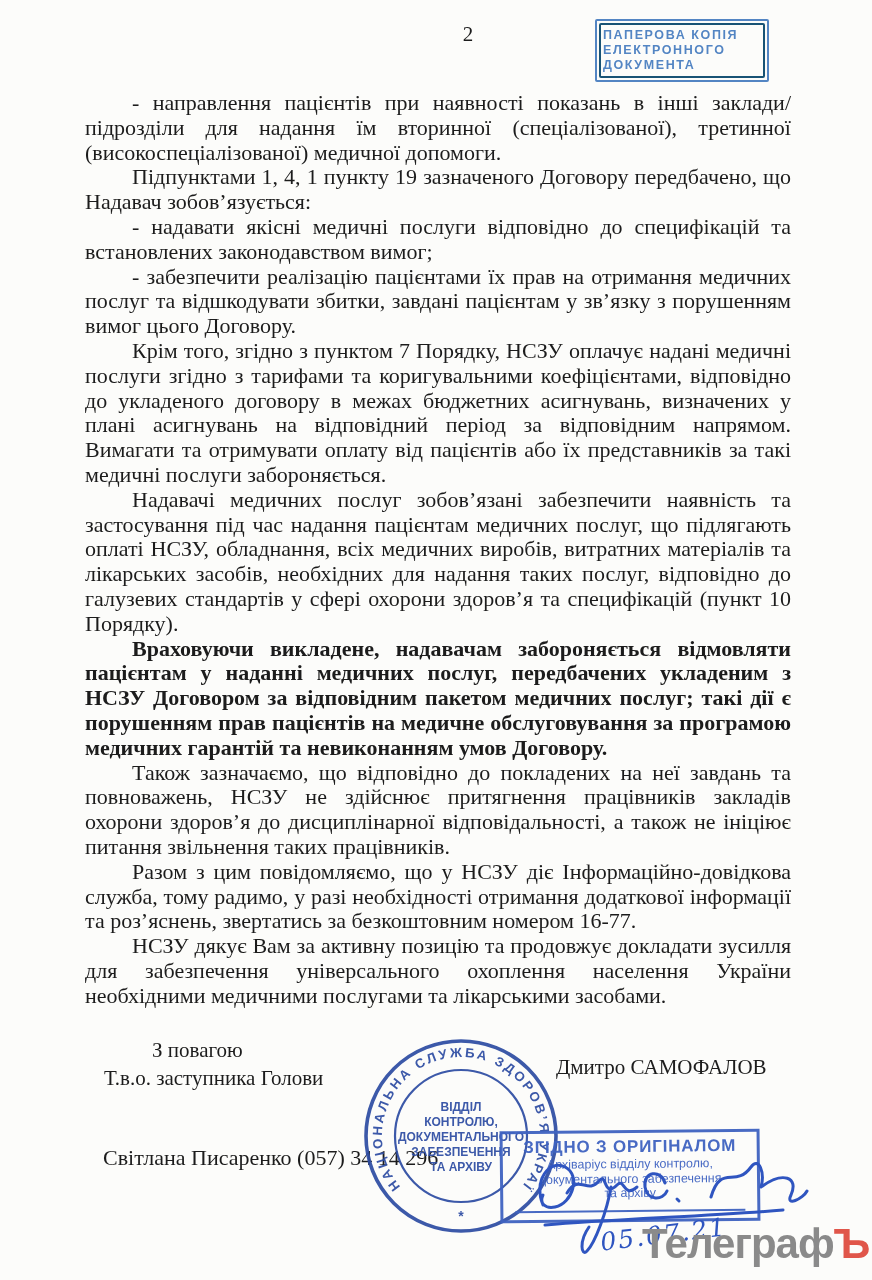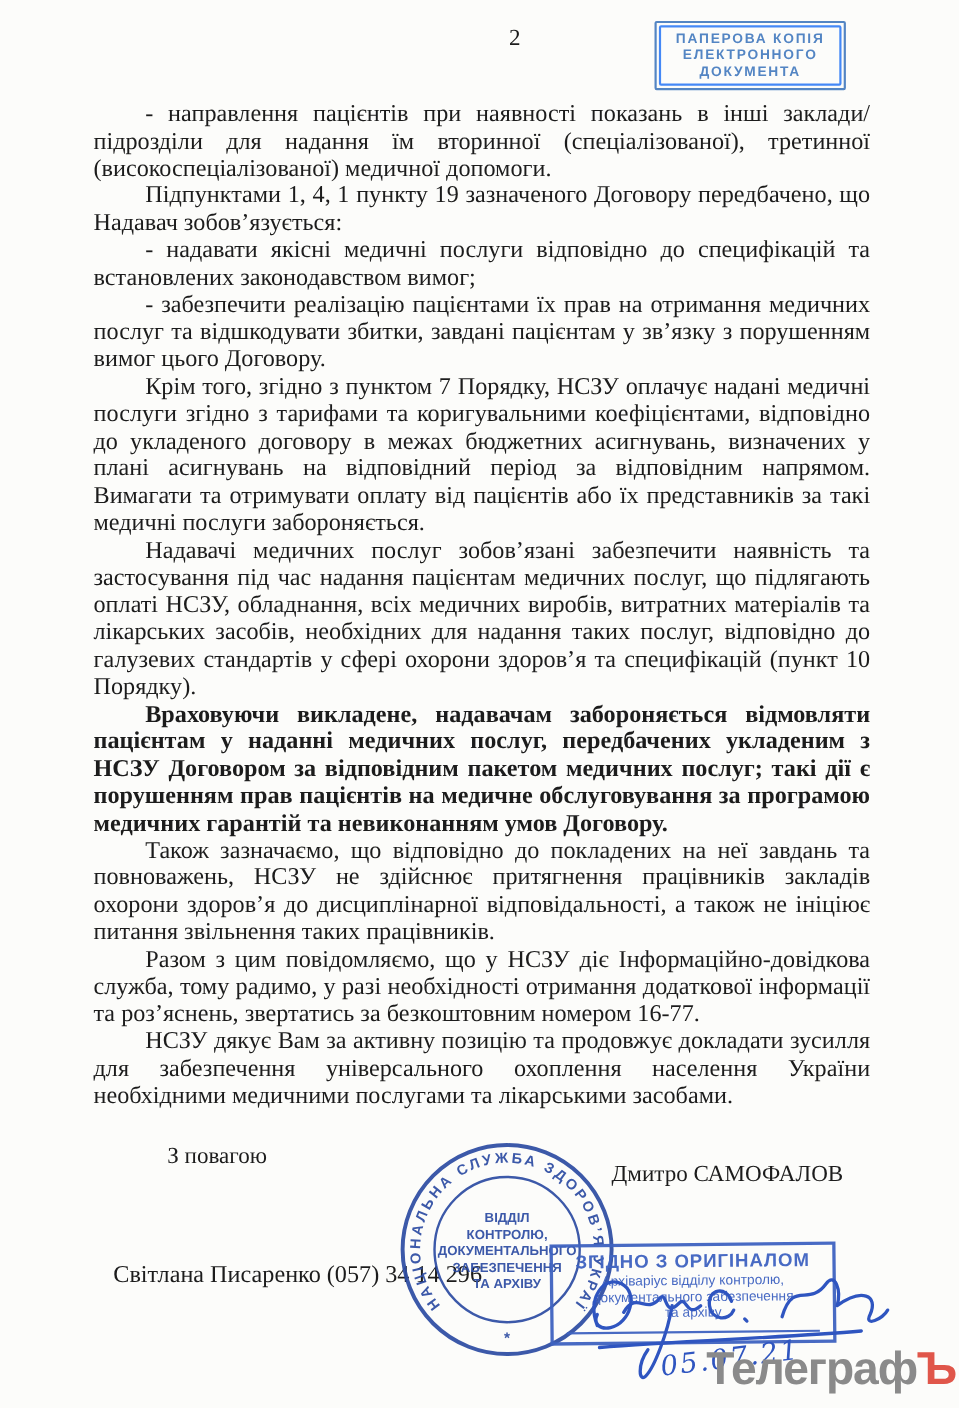--- a/index.html
+++ b/index.html
@@ -12,22 +12,22 @@
     position:absolute; left:440px; top:22px; width:56px;
     text-align:center; font-size:21px;
   }
   
   .stamp-top {
     position:absolute; left:595px; top:19px; width:166px;
     border:2px solid #4a7fc1; border-radius:2px; padding:2px;
     opacity:.95;
   }
   .stamp-top-inner {
-    border:2px solid #3b82f6; border-radius:2px; padding:3px 2px;
-    text-align:center; font-family:"Liberation Sans", sans-serif;
+    border:2px solid #0c4a6e; border-radius:2px; padding:3px 2px;
+    text-align:left; font-family:"Liberation Sans", sans-serif;
     font-weight:bold; font-size:12.5px; line-height:15px;
     letter-spacing:1.6px; color:#4a7fc1;
   }
   
   .body-text {
     position:absolute; left:85px; top:91px; width:706px;
     font-size:22px; line-height:24.8px; text-align:justify;
   }
   .body-text p { margin:0; text-indent:47px; }
   .body-text p.bold { font-weight:bold; }
@@ -89,20 +89,21 @@
     <p>- забезпечити реалізацію пацієнтами їх прав на отримання медичних послуг та відшкодувати збитки, завдані пацієнтам у зв’язку з порушенням вимог цього Договору.</p>
     <p>Крім того, згідно з пунктом 7 Порядку, НСЗУ оплачує надані медичні послуги згідно з тарифами та коригувальними коефіцієнтами, відповідно до укладеного договору в межах бюджетних асигнувань, визначених у плані асигнувань на відповідний період за відповідним напрямом. Вимагати та отримувати оплату від пацієнтів або їх представників за такі медичні послуги забороняється.</p>
     <p>Надавачі медичних послуг зобов’язані забезпечити наявність та застосування під час надання пацієнтам медичних послуг, що підлягають оплаті НСЗУ, обладнання, всіх медичних виробів, витратних матеріалів та лікарських засобів, необхідних для надання таких послуг, відповідно до галузевих стандартів у сфері охорони здоров’я та специфікацій (пункт 10 Порядку).</p>
     <p class="bold">Враховуючи викладене, надавачам забороняється відмовляти пацієнтам у наданні медичних послуг, передбачених укладеним з НСЗУ Договором за відповідним пакетом медичних послуг; такі дії є порушенням прав пацієнтів на медичне обслуговування за програмою медичних гарантій та невиконанням умов Договору.</p>
     <p>Також зазначаємо, що відповідно до покладених на неї завдань та повноважень, НСЗУ не здійснює притягнення працівників закладів охорони здоров’я до дисциплінарної відповідальності, а також не ініціює питання звільнення таких працівників.</p>
     <p>Разом з цим повідомляємо, що у НСЗУ діє Інформаційно-довідкова служба, тому радимо, у разі необхідності отримання додаткової інформації та роз’яснень, звертатись за безкоштовним номером 16-77.</p>
     <p>НСЗУ дякує Вам за активну позицію та продовжує докладати зусилля для забезпечення універсального охоплення населення України необхідними медичними послугами та лікарськими засобами.</p>
   </div>
 
   <div class="sig-closing">З повагою</div>
+  <div class="sig-title">Т.в.о. заступника Голови</div>
   <div class="sig-name">Дмитро САМОФАЛОВ</div>
   <div class="sig-contact">Світлана Писаренко (057) 34 14 296</div>
 
   <svg class="stamp-round" viewBox="0 0 202 202">
     <circle cx="101" cy="101" r="95" fill="none" stroke="#2e4da3" stroke-width="3.6"></circle>
     <circle cx="101" cy="101" r="66" fill="none" stroke="#2e4da3" stroke-width="2.2"></circle>
     <path id="ringPath" d="M 40.5 151.8 A 79 79 0 1 1 161.5 151.8" fill="none"></path>
     <text font-family="Liberation Sans, sans-serif" font-size="13.2" font-weight="bold" fill="#2e4da3">
       <textPath href="#ringPath" startOffset="0" textLength="380" lengthAdjust="spacing">НАЦІОНАЛЬНА СЛУЖБА ЗДОРОВ’Я УКРАЇНИ</textPath>
     </text>

